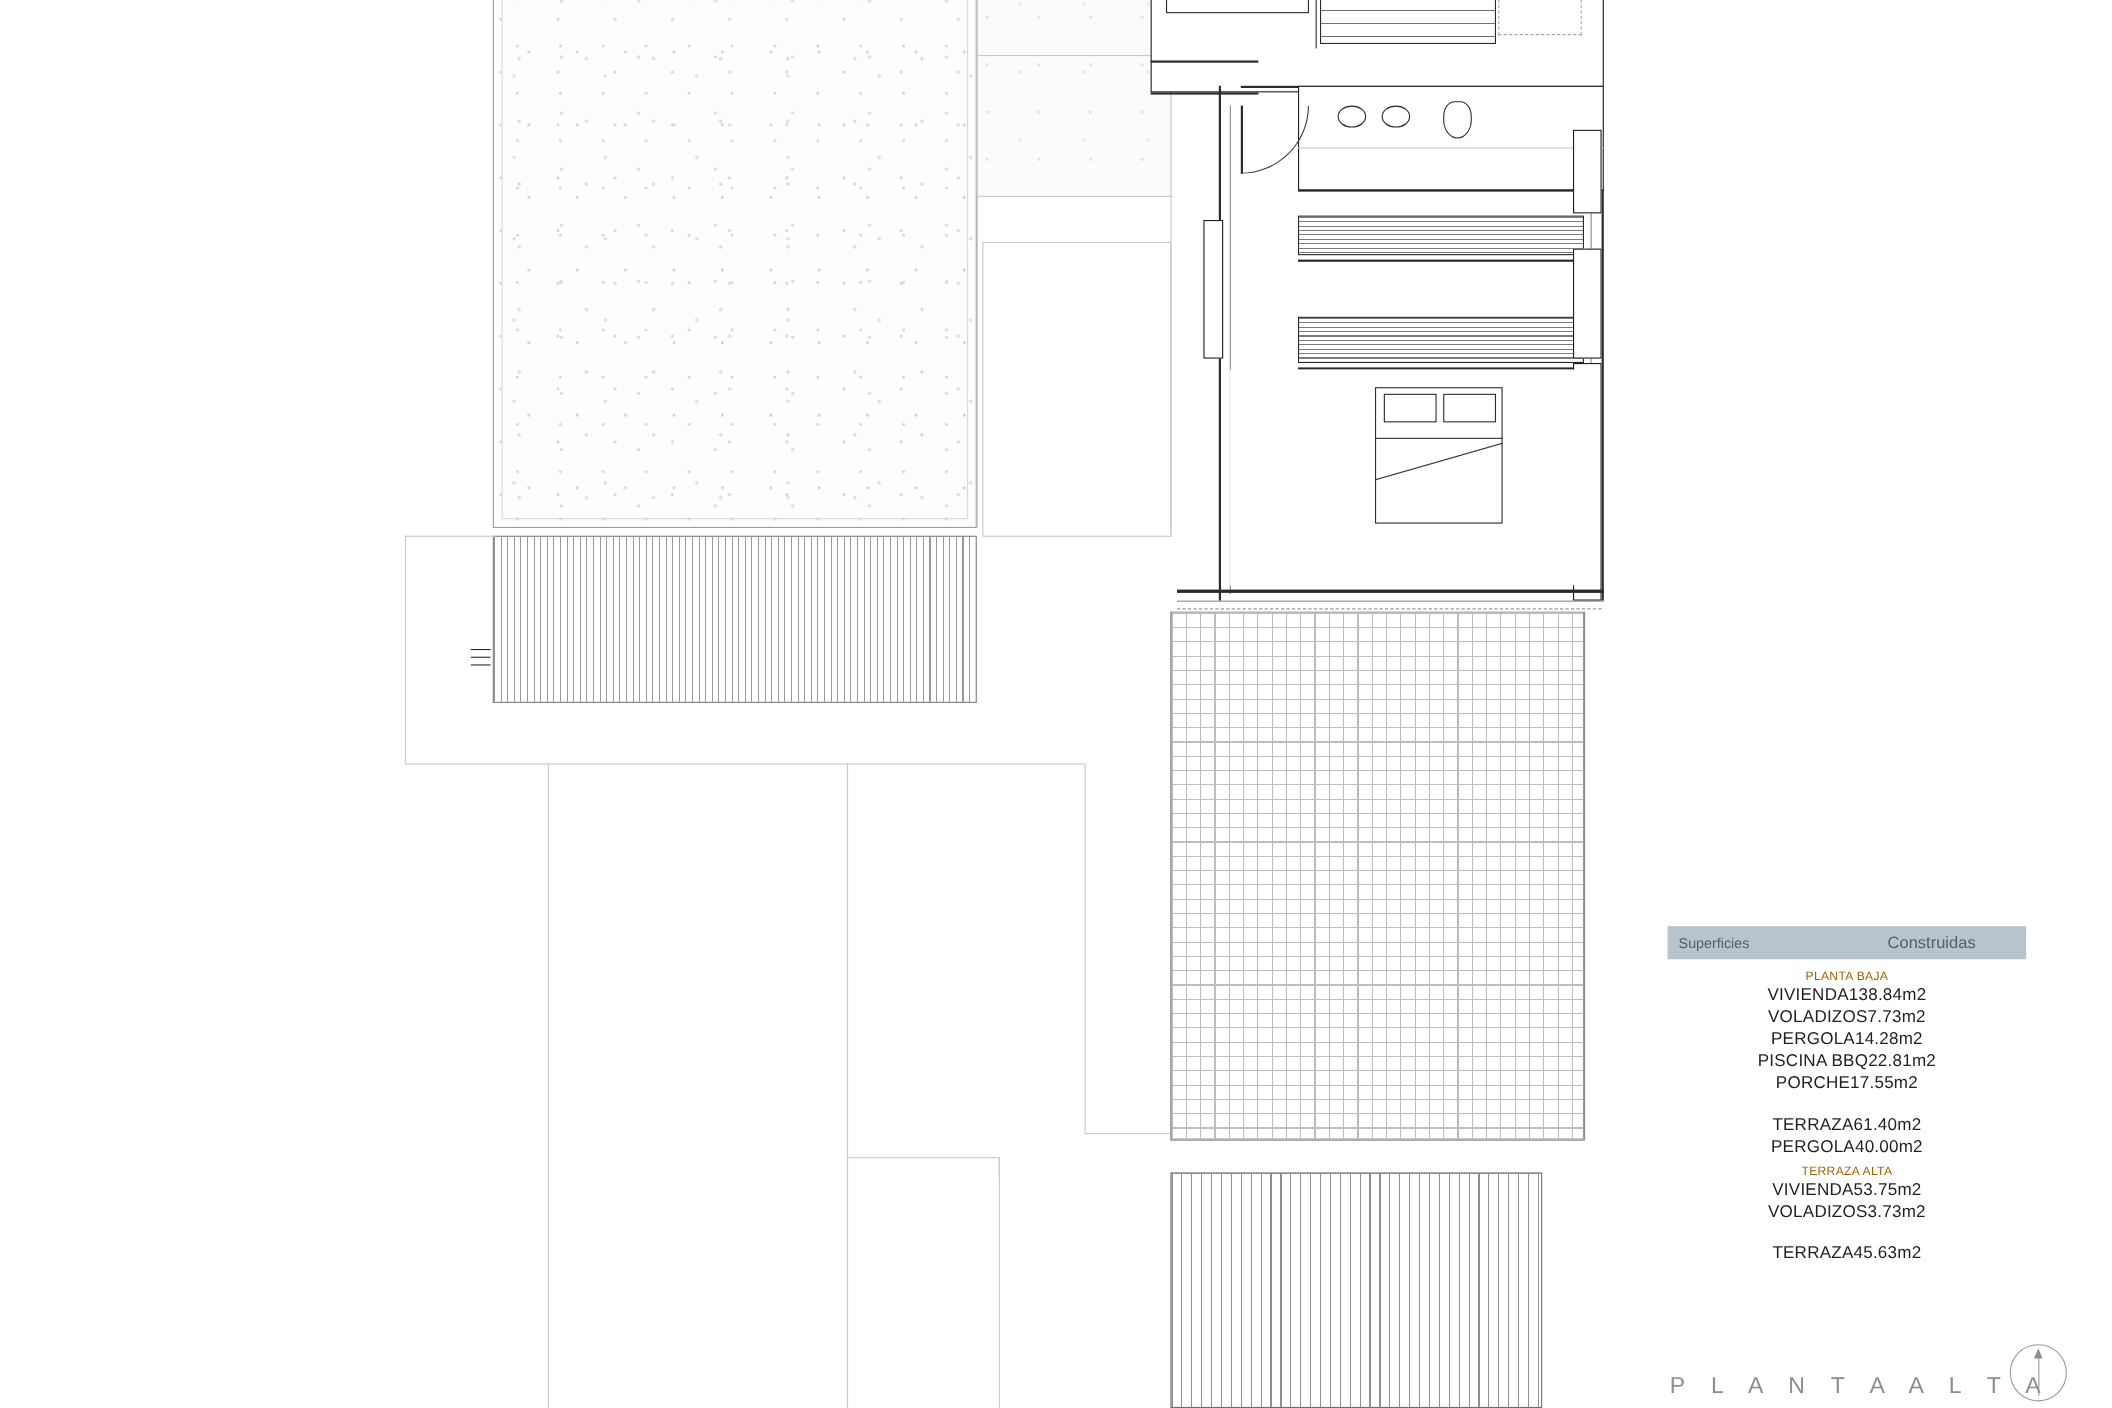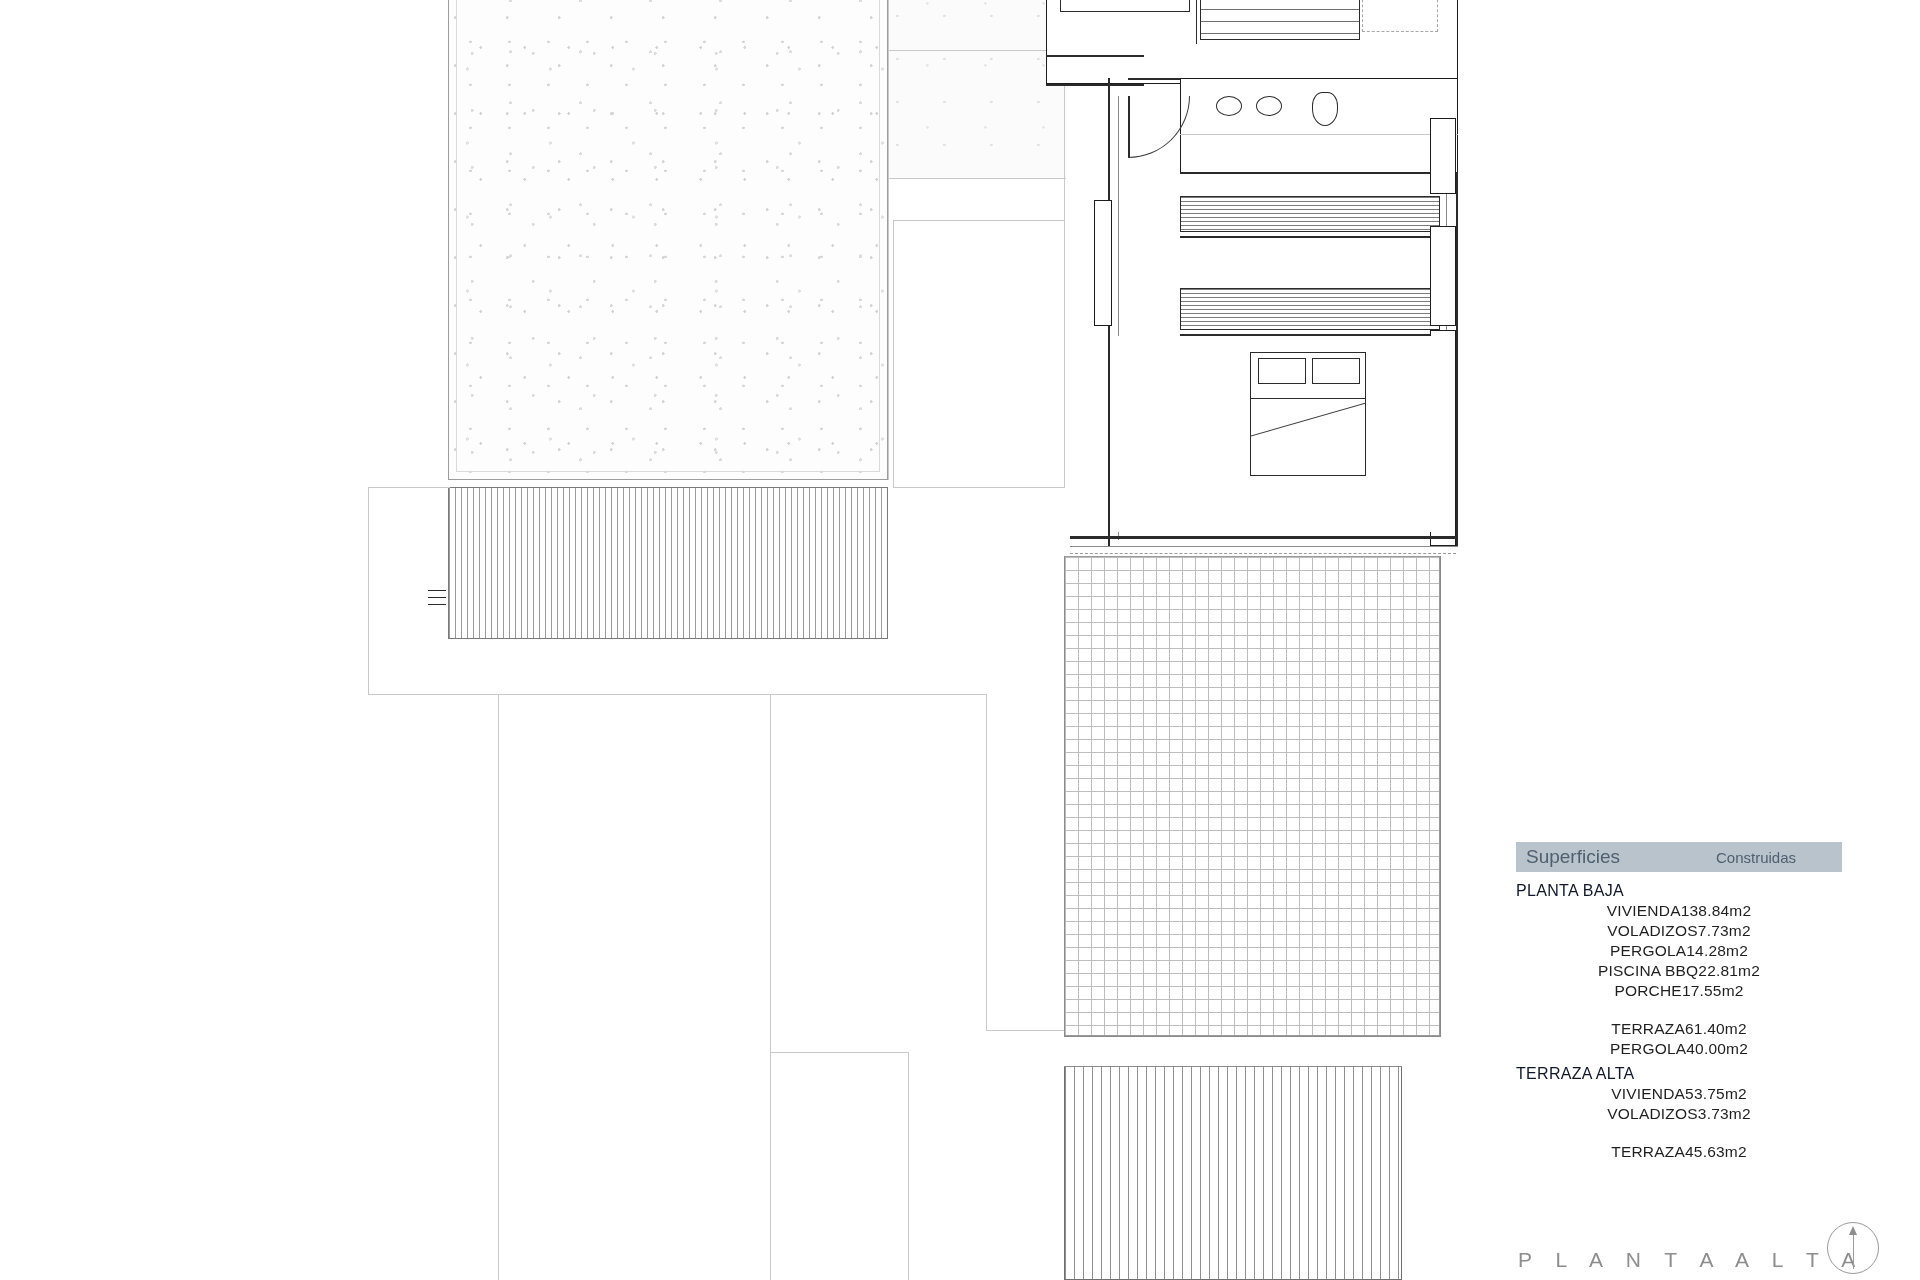--- a/index.html
+++ b/index.html
@@ -126,35 +126,36 @@
   .legend-head {
     display: flex;
     background: #b9c3cc;
     height: 30px;
     align-items: center;
     padding: 0 10px;
     box-sizing: border-box;
   }
   .legend-head .h1 {
     flex: 0 0 190px;
-    font-size: 19px;
+    font-size: 13px;
     color: #4f6070;
   }
   .legend-head .h2 {
     font-size: 15px;
     color: #4f6070;
   }
   .legend-body {
     padding-top: 10px;
   }
   .grp-title {
-    font-size: 16px;
-    color: #0f172a;
+    font-size: 11px;
+    color: #a16207;
     letter-spacing: .3px;
     margin-bottom: 1px;
+    text-align: center;
   }
   .row {
     display: flex;
     justify-content: center;
     font-size: 15.5px;
     color: #1f1f1f;
     letter-spacing: .2px;
     line-height: 20px;
   }
   .row .val { font-variant-numeric: tabular-nums; }

